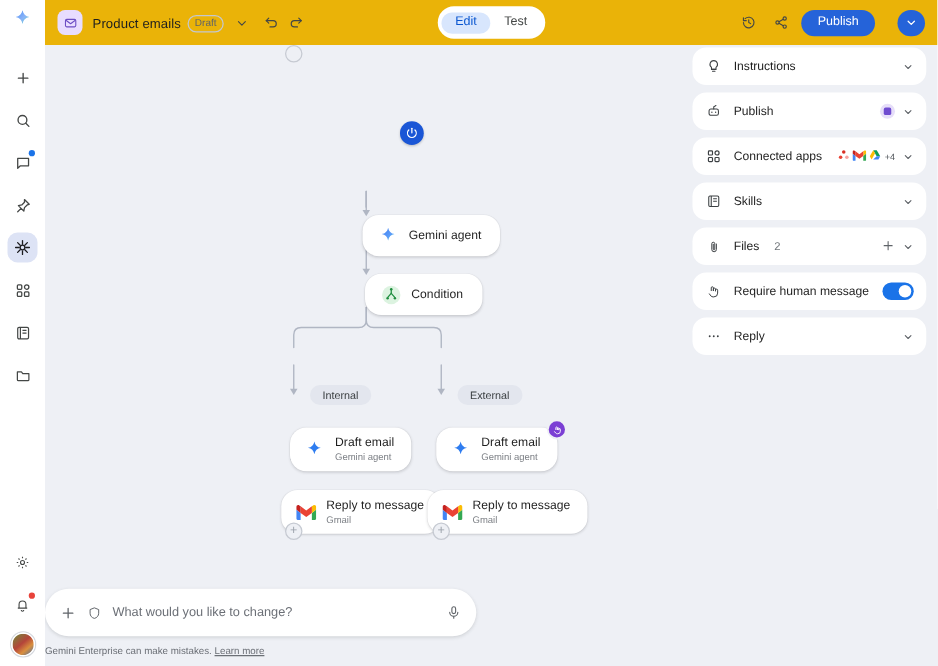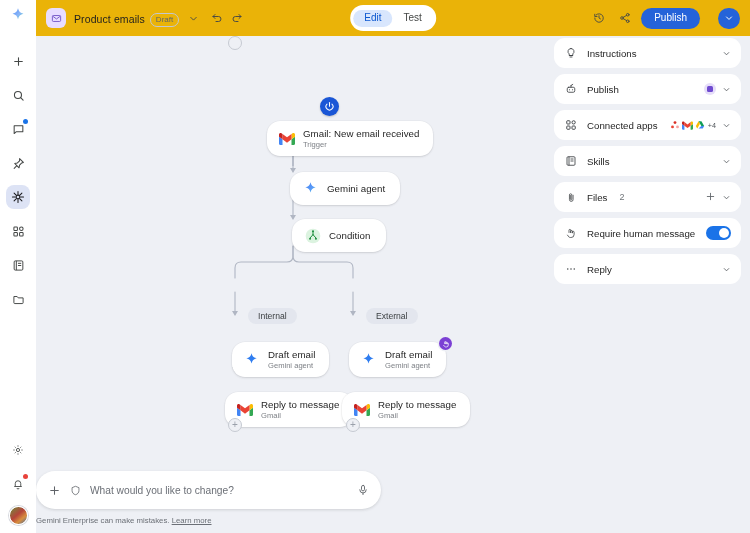--- a/index.html
+++ b/index.html
@@ -359,35 +359,20 @@
         </g>
       </svg>
 
       <div class="start-dot" style="left:284px; top:61px;">
         <svg width="11" height="11" viewBox="0 0 24 24" fill="none" stroke="#fff" stroke-width="2.2" stroke-linecap="round">
             <path d="M12 3.5v8"></path>
             <path d="M6.6 6.6a7.6 7.6 0 1 0 10.8 0"></path>
           </svg>
       </div>
 
-      <div class="node" style="left:231px; top:85px;">
-        <span class="node-ic">
-          <svg width="16" height="12" viewBox="0 0 48 36">
-            <path fill="#4285f4" d="M3.5 36h7V19L0 11v21.5C0 34 1.6 36 3.5 36z"></path>
-            <path fill="#34a853" d="M37.5 36h7c2 0 3.5-1.6 3.5-3.5V11l-10.5 8z"></path>
-            <path fill="#fbbc04" d="M37.5 3v16L48 11V4.7C48 .9 43.7-1.3 40.7 1z"></path>
-            <path fill="#ea4335" d="M10.5 19V3L24 13.1 37.5 3v16L24 29z"></path>
-            <path fill="#c5221f" d="M0 4.7V11l10.5 8V3L7.3 1C4.3-1.3 0 .9 0 4.7z"></path>
-          </svg>
-        </span>
-        <span class="node-txt">
-          <span class="node-title">Gmail: New email received</span>
-          <span class="node-sub">Trigger</span>
-        </span>
-      </div>
 
       <div class="node" style="left:254px; top:136px; padding:8px 15px 8px 12px;">
         <span class="node-ic">
           <svg width="15" height="15" viewBox="0 0 24 24">
             <defs>
                 <linearGradient id="gsp2" x1="0" y1="0" x2="1" y2="1">
               <stop offset="0%" stop-color="#3f7ff0"></stop>
                   <stop offset="60%" stop-color="#5b9bf8"></stop>
                   <stop offset="100%" stop-color="#3ec6d8"></stop>
             </linearGradient>

